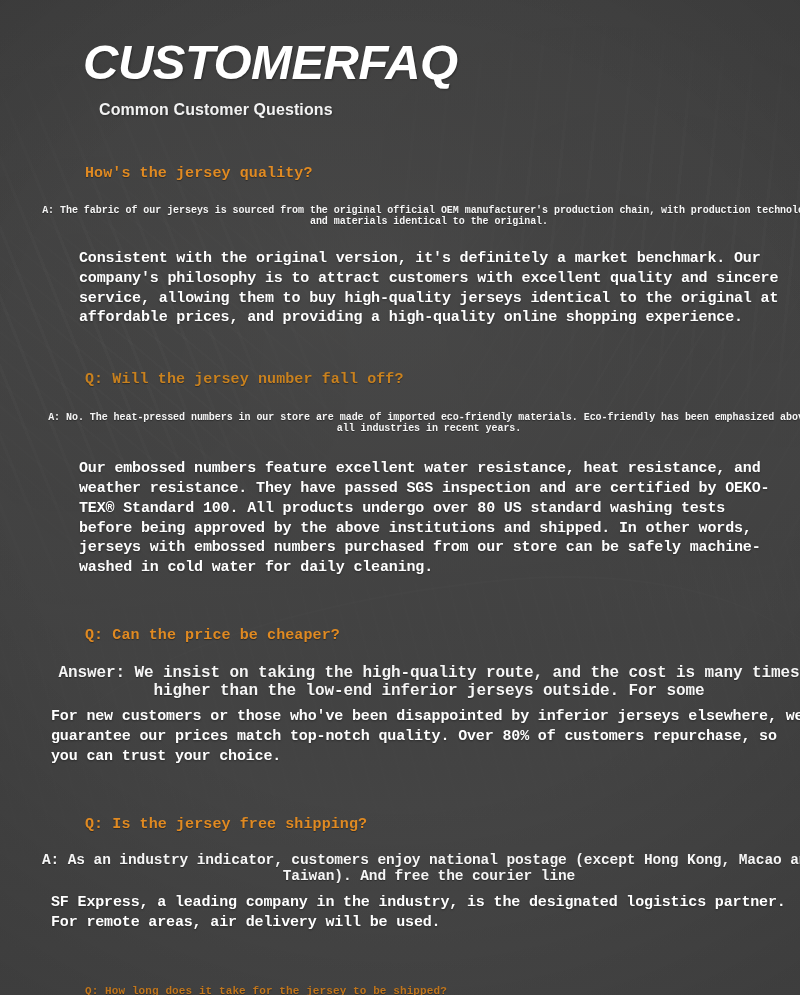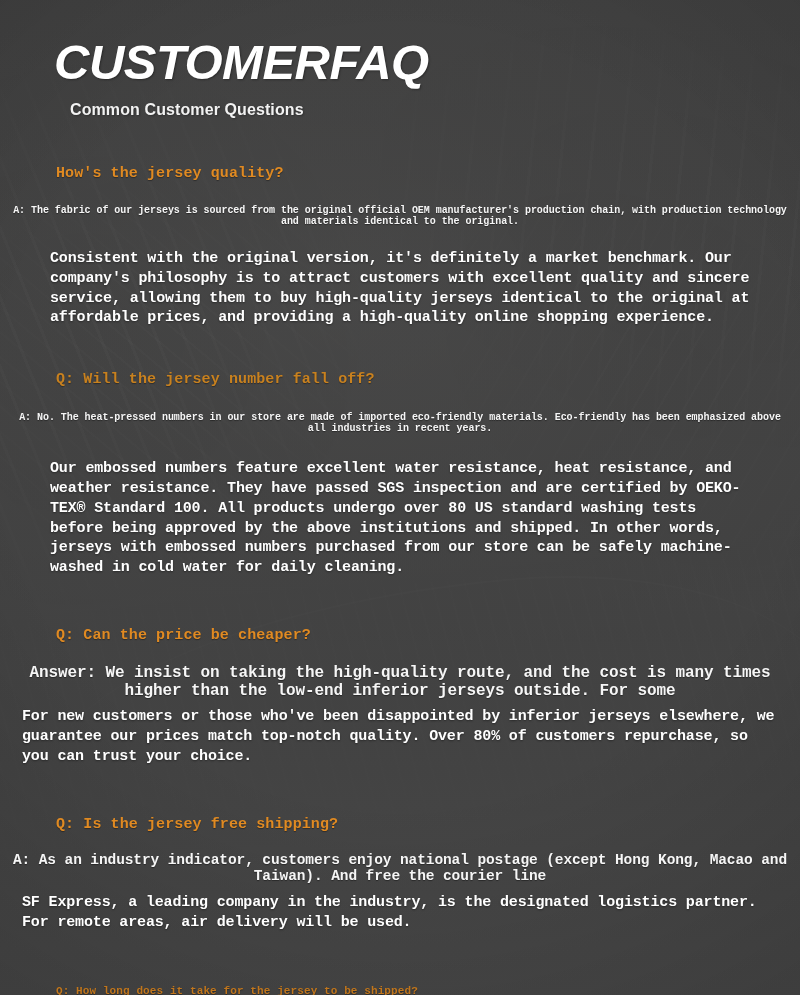--- a/index.html
+++ b/index.html
@@ -9,20 +9,21 @@
   }
   .page {
     position: relative;
     width: 800px;
     height: 995px;
     overflow: hidden;
     background: #4c1d95;
     font-family: "Liberation Sans", sans-serif;
     color: #ffffff;
     box-sizing: border-box;
+    padding-left: 29px;
   }
 
   
   .bg-layer {
     position: absolute;
     inset: 0;
     overflow: hidden;
     pointer-events: none;
   }
   .bg-base {

